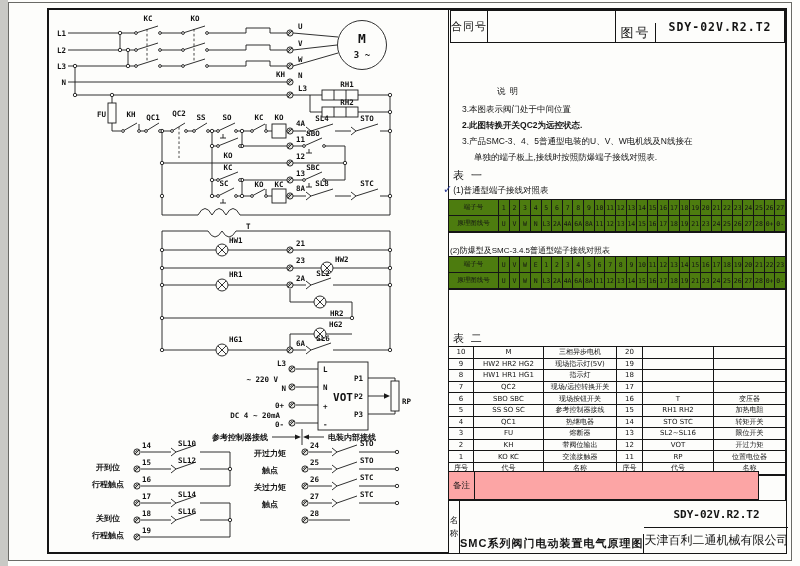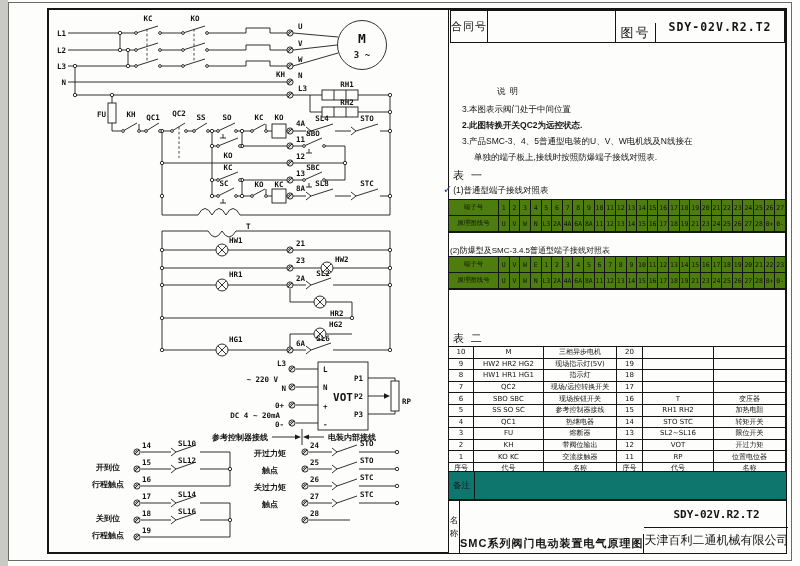--- a/index.html
+++ b/index.html
@@ -45,22 +45,22 @@
   .ttable .tlabel{font-family:"DejaVu Sans",sans-serif;}
   .t1pos{top:199px;} .t2pos{top:256px;}
 
   .ctable{position:absolute;left:448px;top:346px;width:339px;border:1px solid #151515;
           box-sizing:border-box;background:#fdfdfb;}
   .crow{display:grid;grid-template-columns:25px 70px 73px 26px 71px 72px;}
   .ctable .tcell{border-right:1px solid #151515;border-bottom:1px solid #151515;height:10.6px;
           display:flex;align-items:center;justify-content:center;font-size:7px;
           font-family:"DejaVu Sans","Liberation Sans",sans-serif;overflow:hidden;white-space:nowrap;}
 
-  .remark{position:absolute;left:448px;top:471px;width:339px;height:29px;border:1.5px solid #151515;
-          box-sizing:border-box;display:flex;background:#0f766e;}
+  .remark{position:absolute;left:448px;top:471px;width:311px;height:29px;border:1.5px solid #151515;
+          box-sizing:border-box;display:flex;background:#fca5a5;}
   .remark .lbl{width:25px;border-right:1.5px solid #151515;display:flex;align-items:center;
           justify-content:center;font-size:8.5px;}
   .remark .txt{flex:1;display:flex;align-items:center;justify-content:center;
           font-size:10px;font-weight:bold;letter-spacing:2px;white-space:nowrap;}
 
   .tblock{position:absolute;left:448px;top:500px;width:339px;height:54px;border:1.5px solid #151515;
           box-sizing:border-box;display:flex;background:#fdfdfb;}
   .tblock .lbl{width:25px;border-right:1.5px solid #151515;display:flex;align-items:center;justify-content:center;}
   .tblock .lbl span{width:10px;word-break:break-all;font-size:8.5px;line-height:1.5;text-align:center;}
   .tblock .main{width:200px;border-right:1.5px solid #151515;display:flex;align-items:center;

